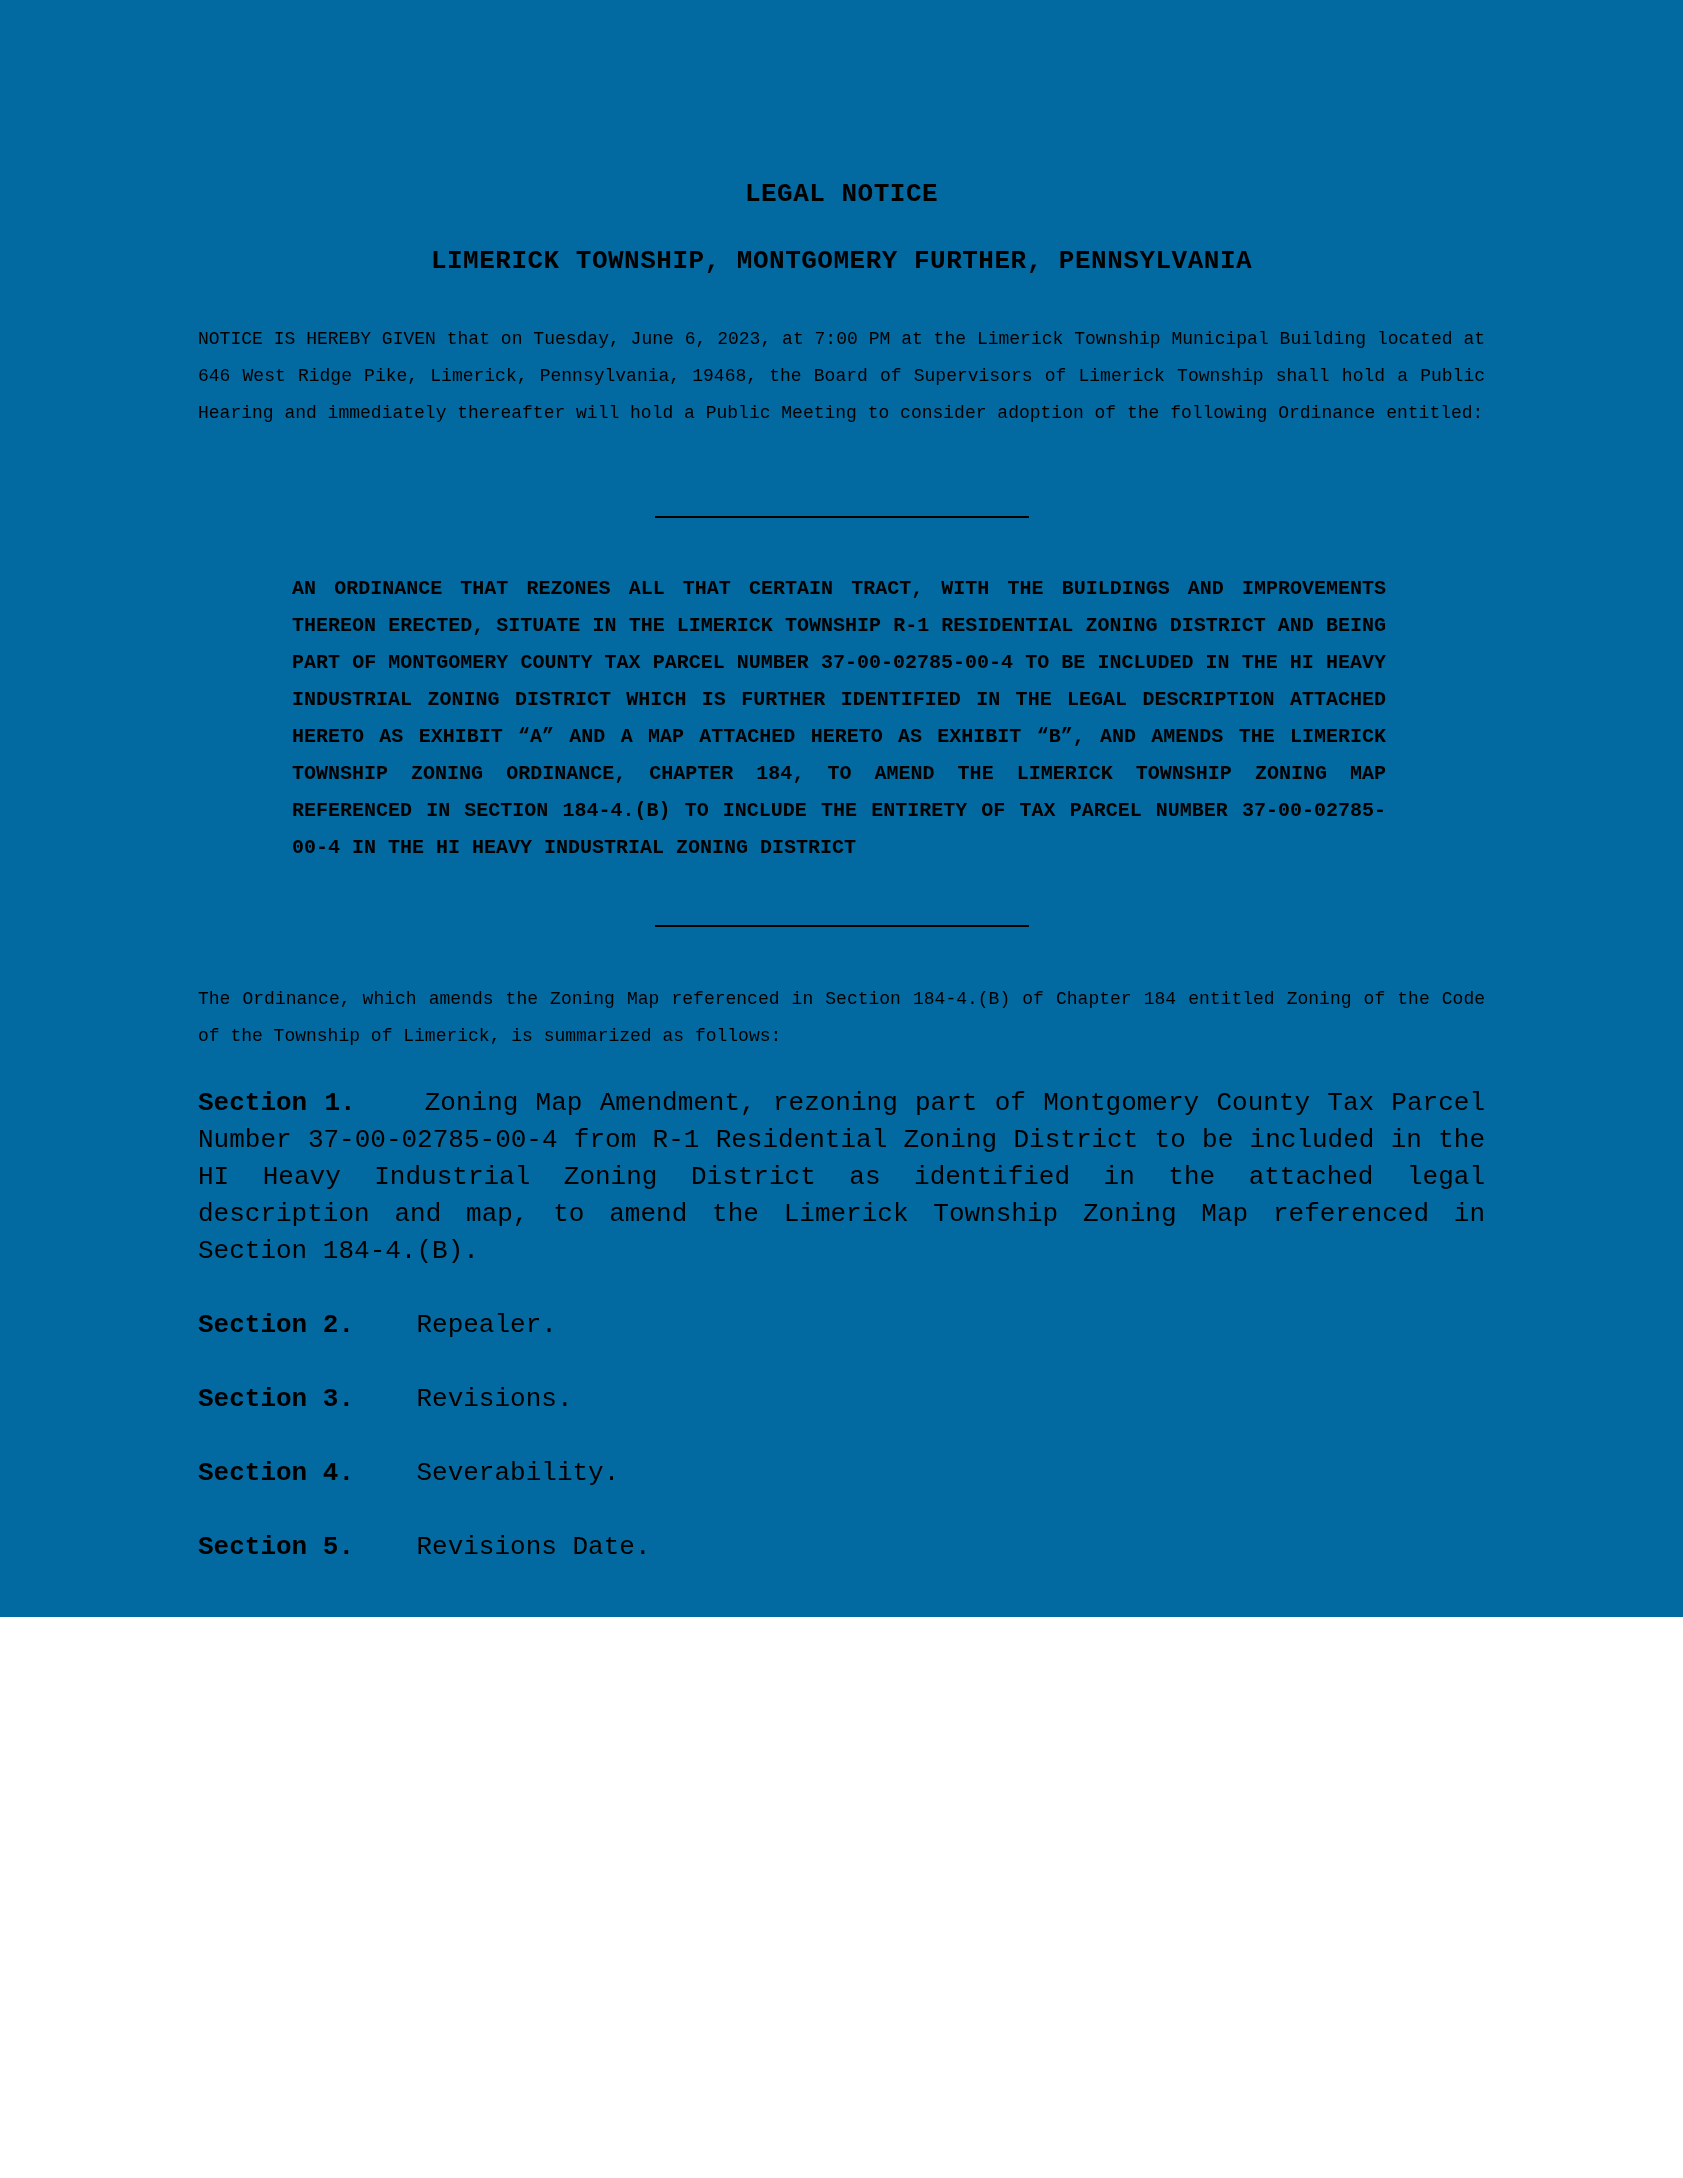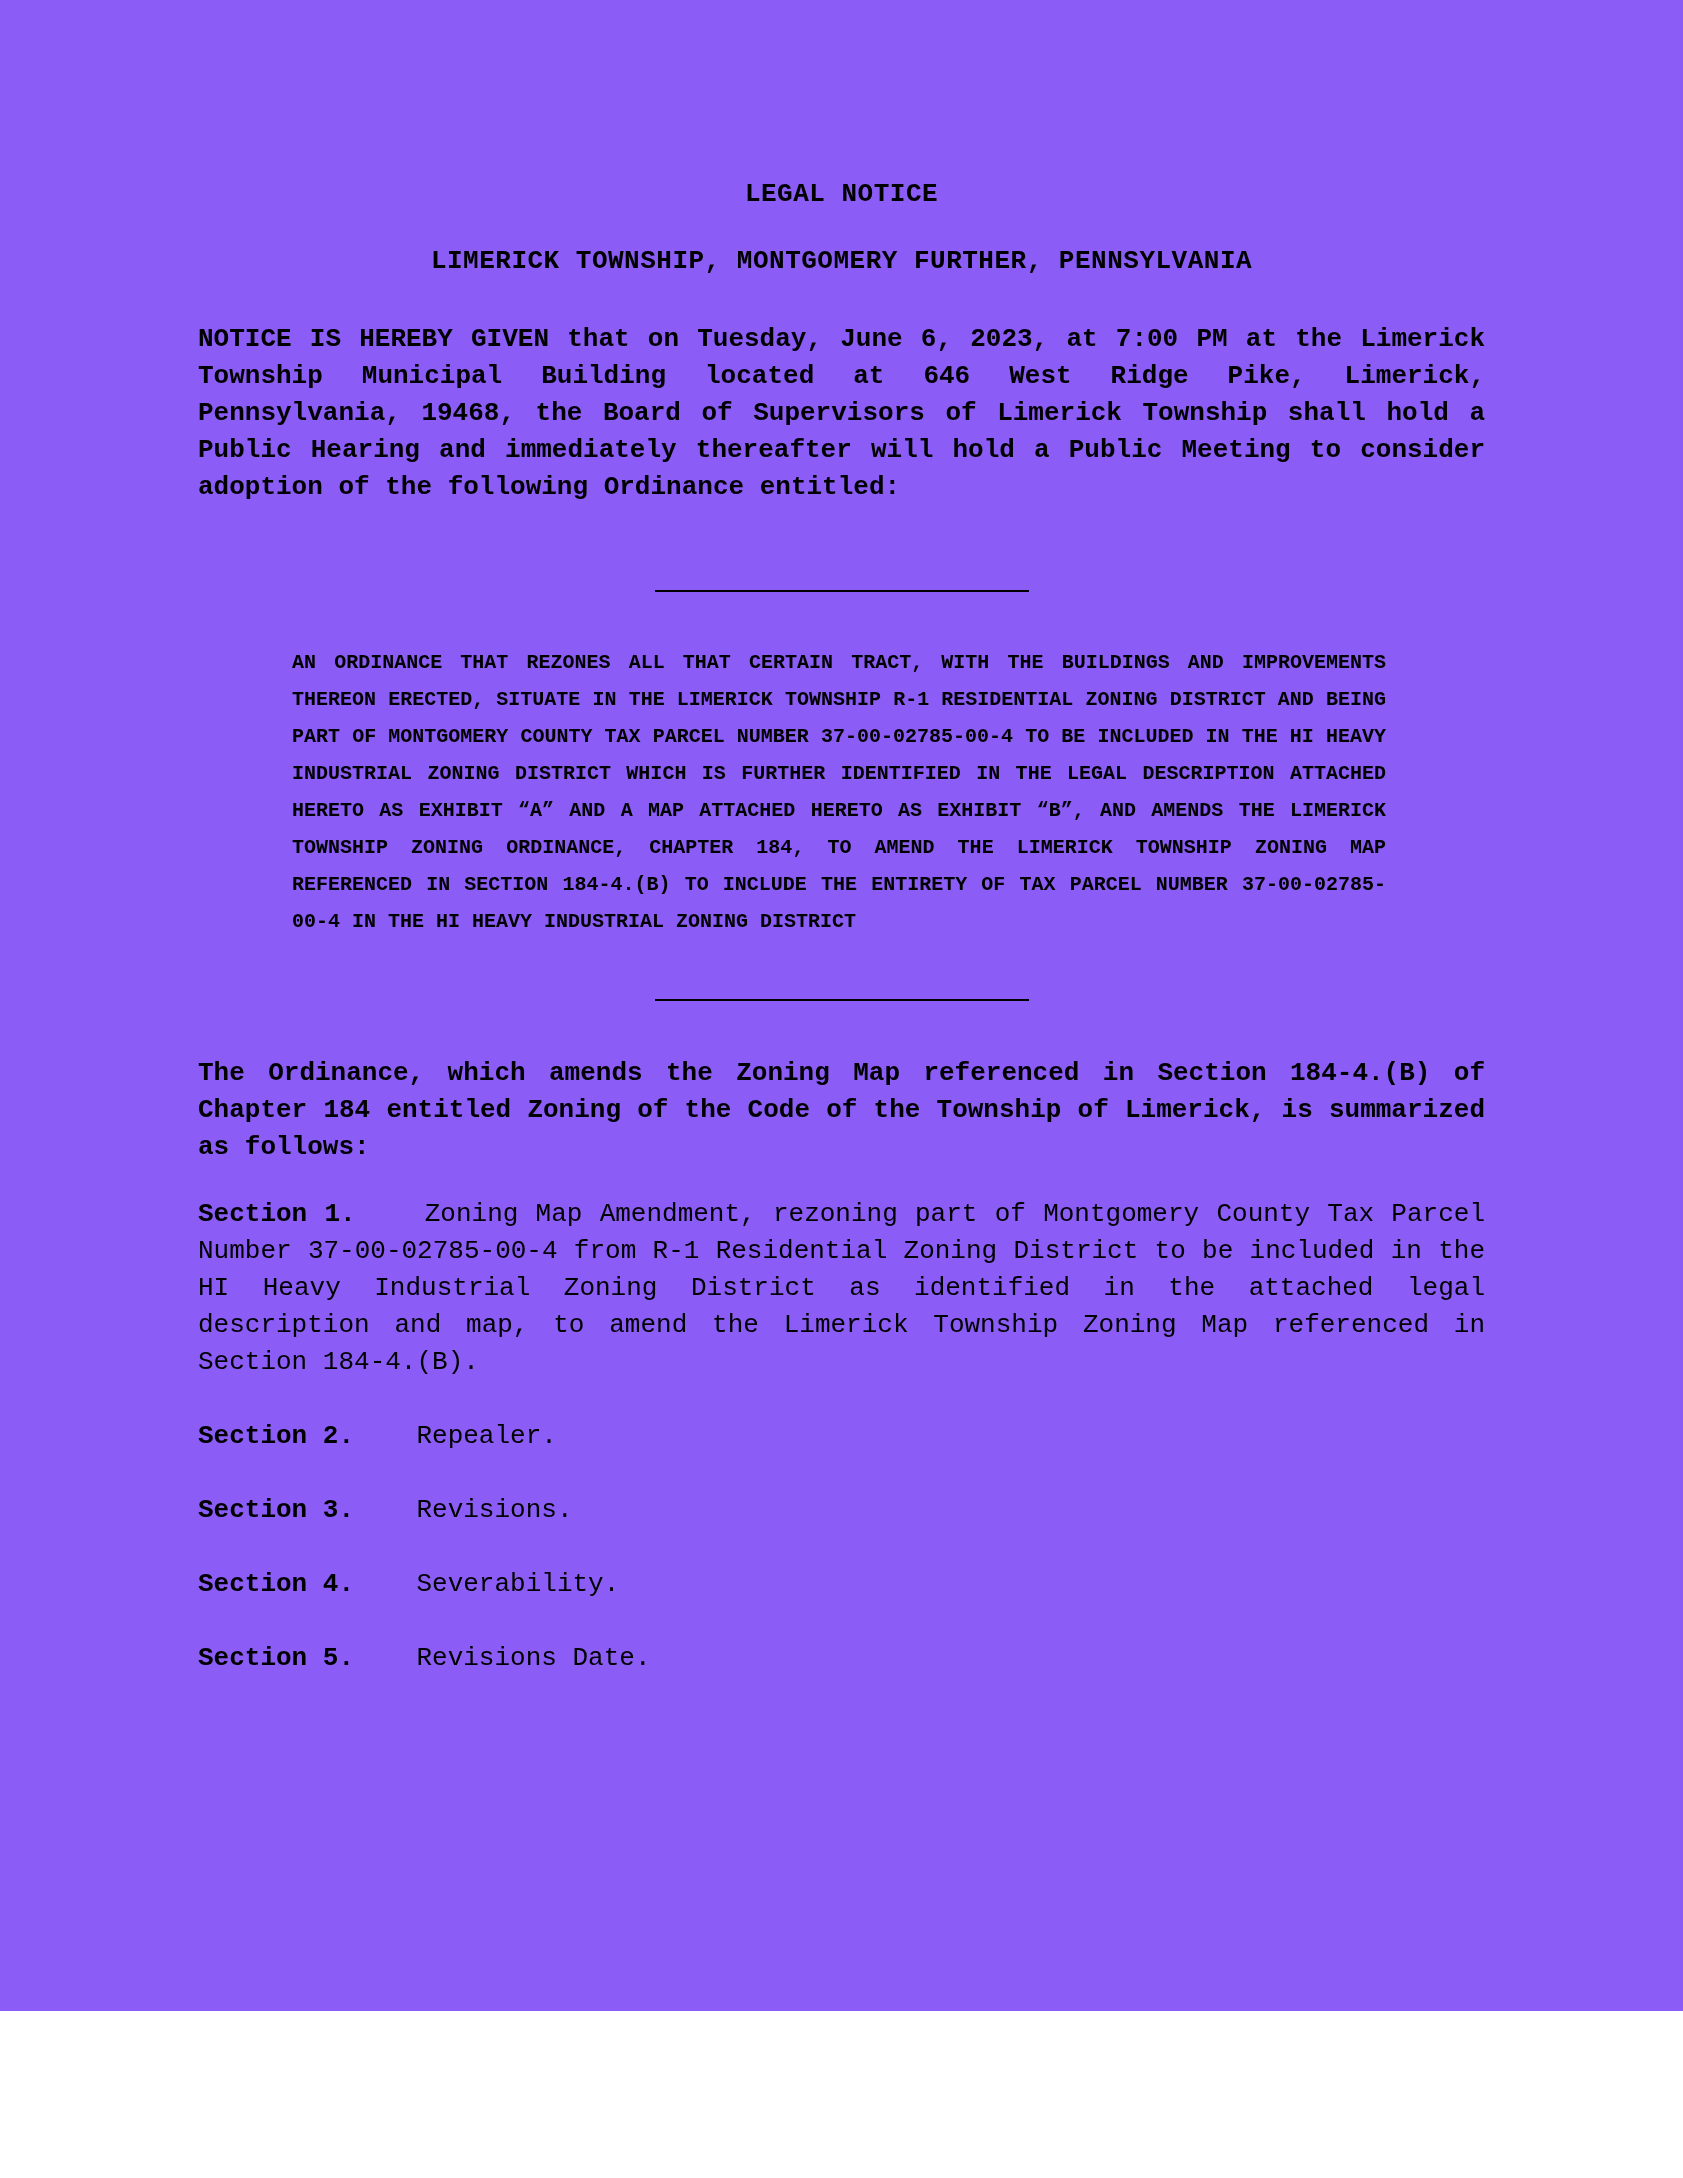--- a/index.html
+++ b/index.html
@@ -11,22 +11,22 @@
     width: 1683px;
     height: 2178px;
     font-family: "Liberation Mono", "DejaVu Sans Mono", monospace;
     color: #000000;
     -webkit-font-smoothing: none;
   }
 
   .page {
     position: relative;
     width: 1683px;
-    height: 2011px;
-    background: #8b5cf6;
+    height: 1617px;
+    background: #0369a1;
     box-sizing: border-box;
     padding-left: 34px;
   }
 
   
   .doc {
     position: absolute;
     left: 198px;
     top: 178px;
     width: 1287px;   
@@ -37,28 +37,27 @@
     font-weight: bold;
     font-size: 26px;
     letter-spacing: 0.5px;
     line-height: 1.25;
   }
 
   .h-legal   { margin: 0 0 34px 0; }
   .h-county  { margin: 0 0 44px 0; }
 
   p.body {
-    font-size: 26px;
+    font-size: 18px;
     line-height: 37px;
     text-align: justify;
     text-align-last: left;
     margin: 0 0 30px 0;
     letter-spacing: 0;
     word-spacing: 0;
-    font-weight: bold;
   }
 
   
   .ord-title {
     margin: 0;
     padding: 0 99px 0 94px;   
     font-weight: bold;
     font-size: 20px;
     line-height: 37px;
     text-align: justify;

